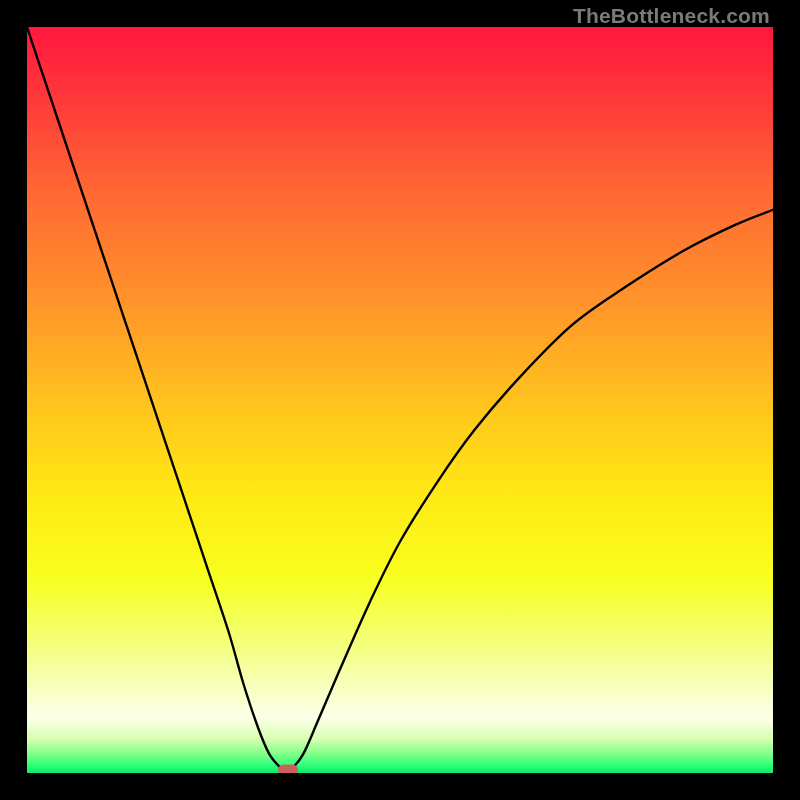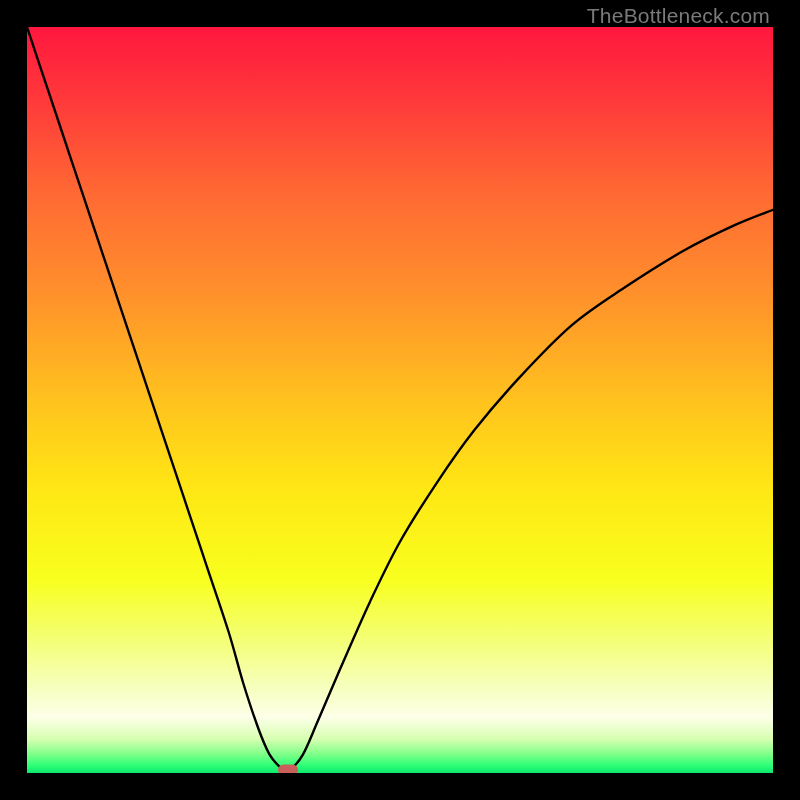--- a/index.html
+++ b/index.html
@@ -25,21 +25,21 @@
     top: 0;
     width: 100%;
     height: 100%;
   }
   .watermark {
     position: absolute;
     top: 4px;
     right: 30px;
     color: #7a7a7a;
     font-size: 21px;
-    font-weight: 400;
+    font-weight: 700;
     letter-spacing: 0.2px;
     user-select: none;
   }
   .curve {
     position: absolute;
     left: 0;
     top: 0;
     width: 100%;
     height: 100%;
   }

